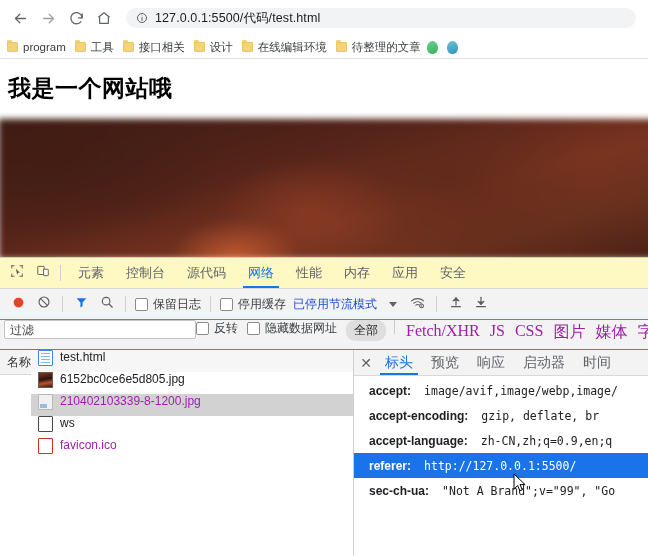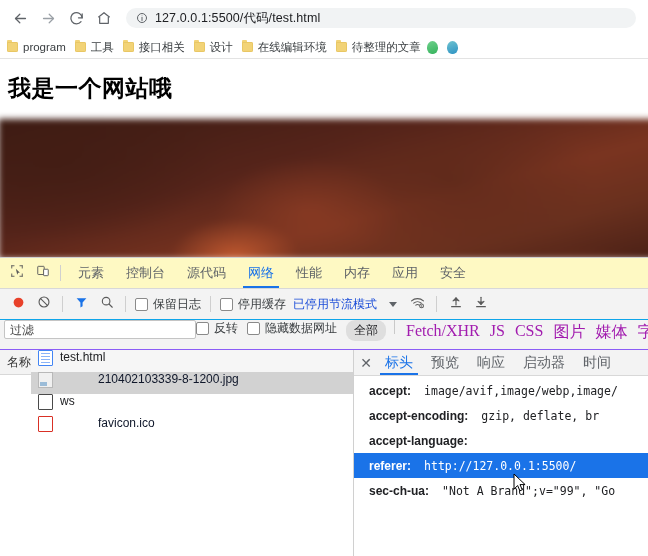--- a/index.html
+++ b/index.html
@@ -259,21 +259,21 @@
     height: 22px;
     display: flex; align-items: flex-start;
     padding-left: 7px;
     font-size: 12px;
     color: #202124;
     box-sizing: border-box;
     white-space: nowrap;
   }
   .req-row.alt { background: #f6f6f6; }
   .req-row.selected-gray { background: #d2d2d2; }
-  .req-row.err { color: #0f172a; gap: 38px; }
+  .req-row.err { color: #a21caf; }
   .req-name { overflow: hidden; text-overflow: ellipsis; }
 
   .ricon { width: 13px; height: 14px; margin-right: 7px; flex: 0 0 auto; position: relative; }
   .ricon.doc {
     background: #ffffff;
     border: 1px solid #4285f4;
     border-radius: 1px;
   }
   .ricon.doc::after {
     content:""; position:absolute; left:2px; right:2px; top:2px; bottom:2px;
@@ -583,20 +583,24 @@
     <div class="dt-body">
 
       <div class="req-list">
         <div class="req-head">
           <span>名称</span>
         </div>
         <div class="req-rows">
           <div class="req-row alt">
             <span class="ricon doc"></span>
             <span class="req-name">test.html</span>
+          </div>
+          <div class="req-row">
+            <span class="ricon img-thumb"></span>
+            <span class="req-name">6152bc0ce6e5d805.jpg</span>
           </div>
           <div class="req-row selected-gray err">
             <span class="ricon img-blank"></span>
             <span class="req-name">210402103339-8-1200.jpg</span>
           </div>
           <div class="req-row">
             <span class="ricon generic"></span>
             <span class="req-name">ws</span>
           </div>
           <div class="req-row err">
@@ -631,20 +635,21 @@
           <div class="hdr-line">
             <span class="hdr-key">accept:</span>
             <span class="hdr-val">image/avif,image/webp,image/</span>
           </div>
           <div class="hdr-line">
             <span class="hdr-key">accept-encoding:</span>
             <span class="hdr-val">gzip, deflate, br</span>
           </div>
           <div class="hdr-line">
             <span class="hdr-key">accept-language:</span>
+            <span class="hdr-val">zh-CN,zh;q=0.9,en;q</span>
           </div>
           <div class="hdr-line sel">
             <span class="hdr-key">referer:</span>
             <span class="hdr-val">http://127.0.0.1:5500/</span>
           </div>
           <div class="hdr-line">
             <span class="hdr-key">sec-ch-ua:</span>
             <span class="hdr-val">"Not A Brand";v="99", "Go</span>
           </div>
 

